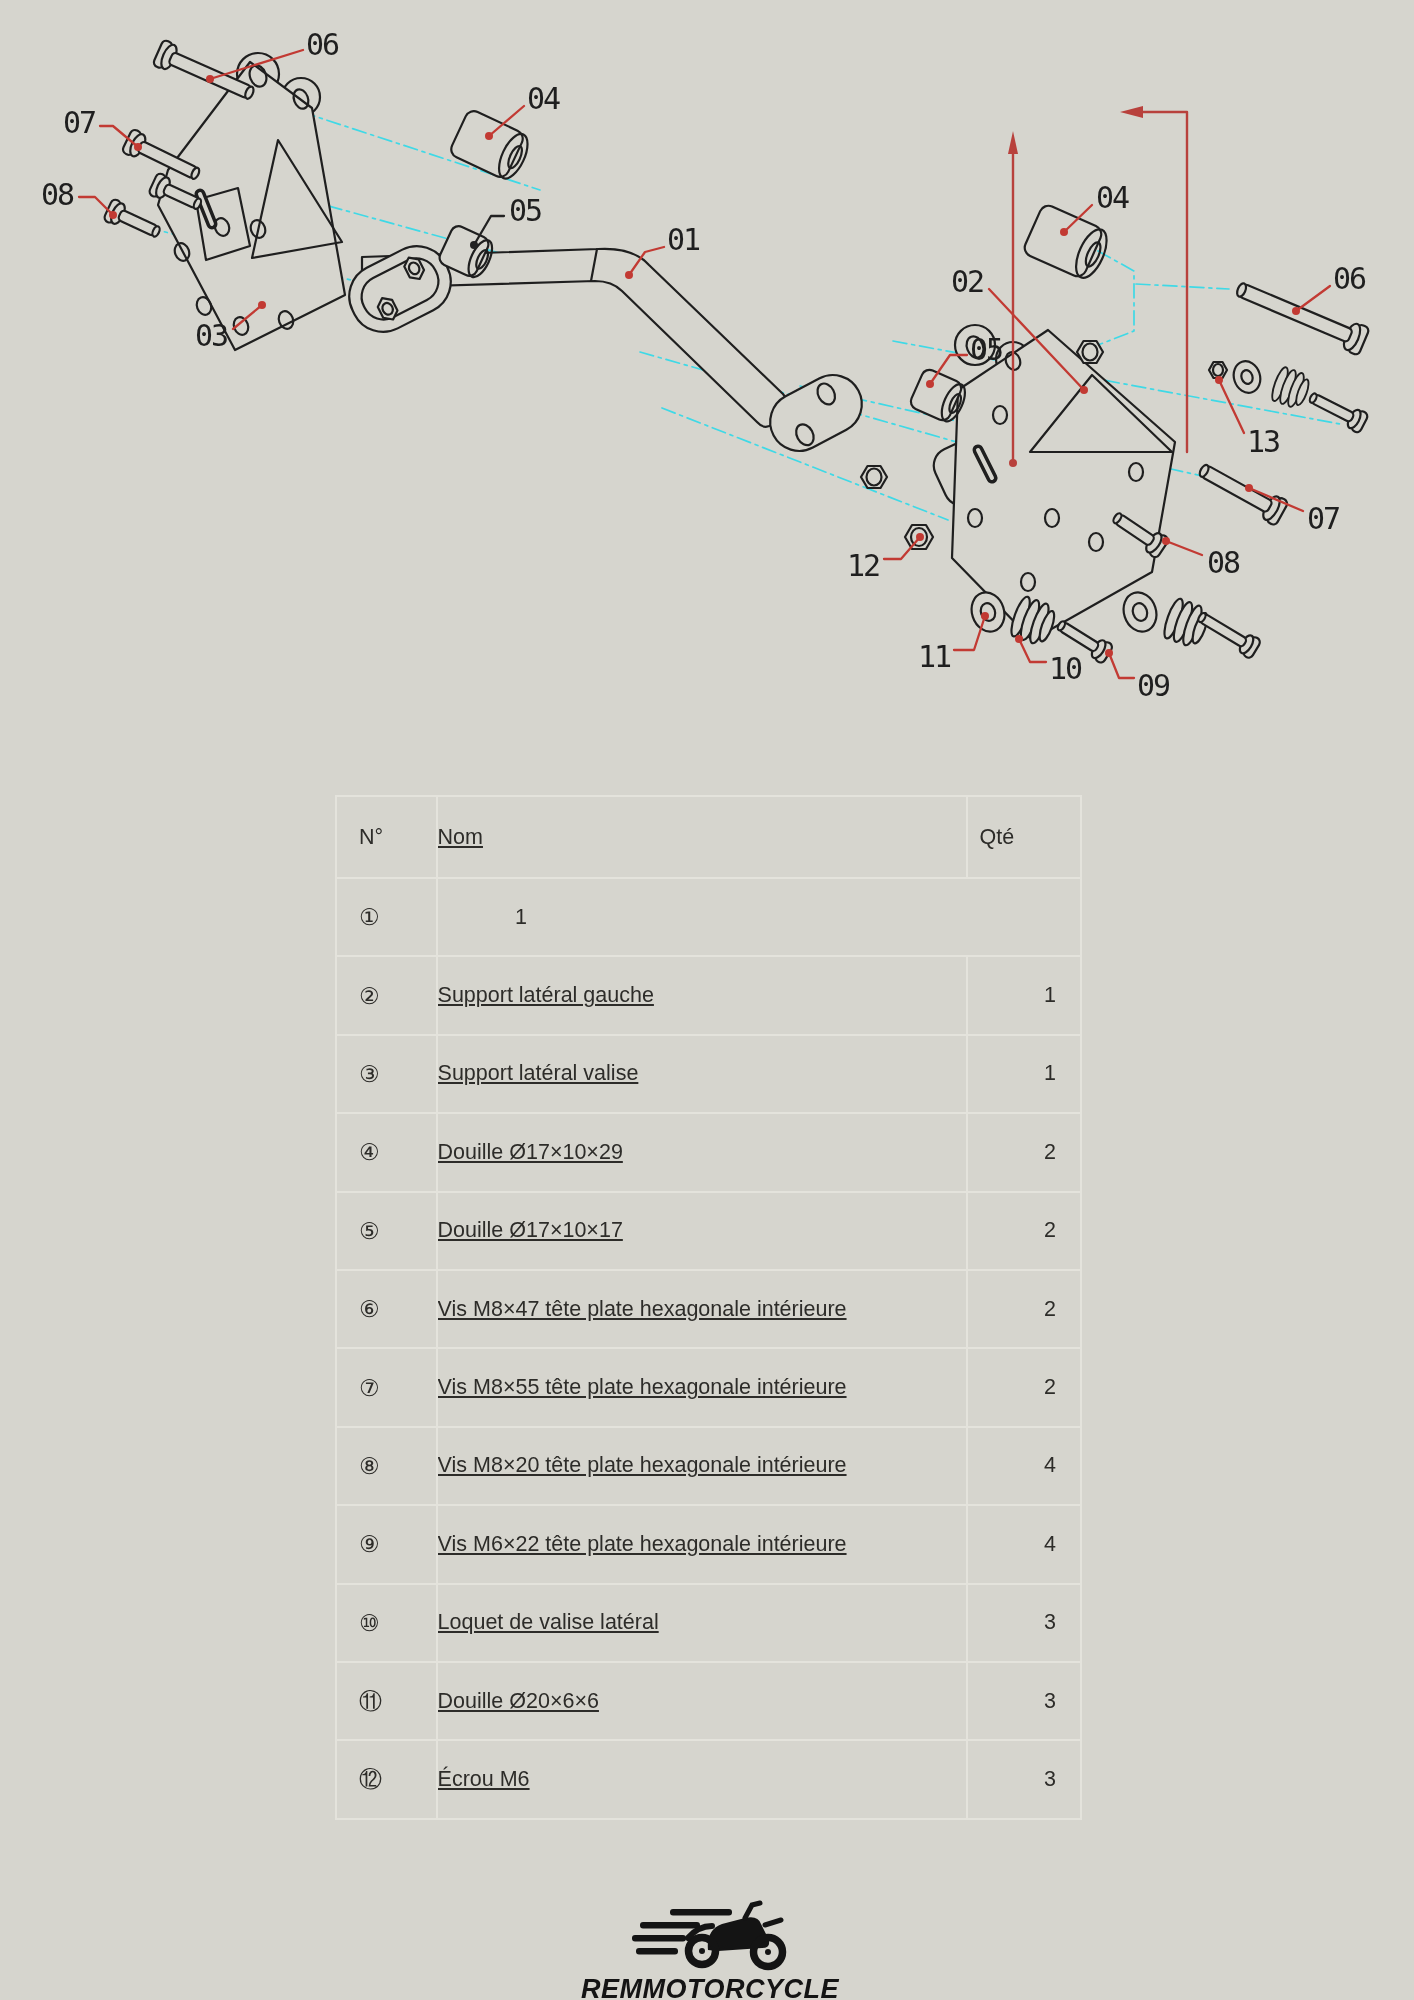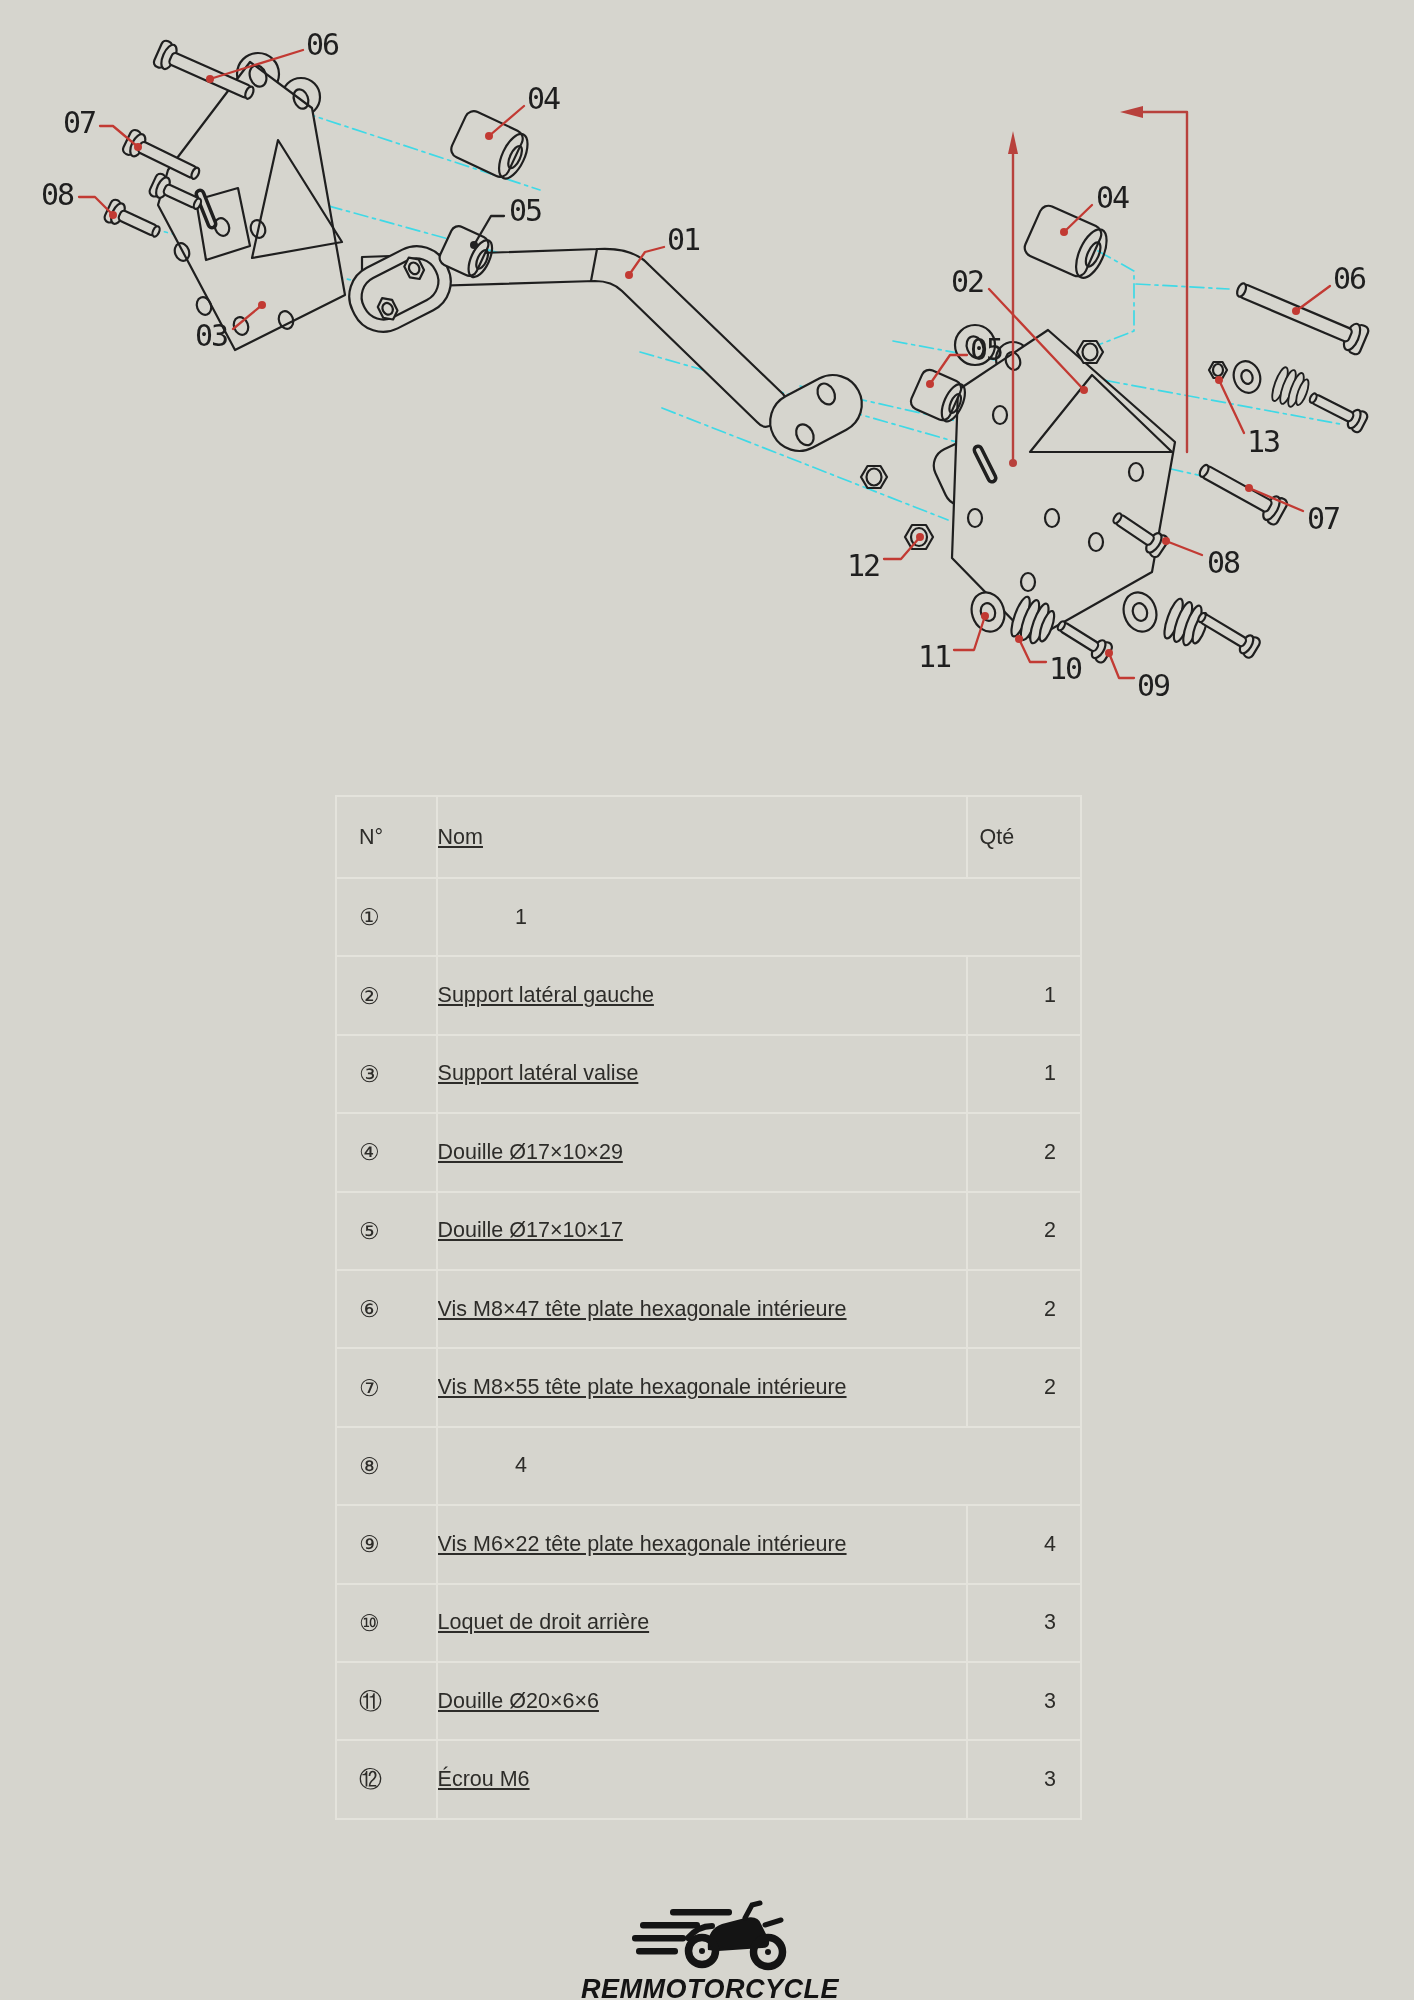--- a/index.html
+++ b/index.html
@@ -443,41 +443,44 @@
           <span>Vis M8×55 tête plate hexagonale intérieure</span>
         </div>
         <div class="td c-qty">
           <span>2</span>
         </div>
       </div>
       <div class="tr">
         <div class="td c-num">
           <span class="badge">⑧</span>
         </div>
+        <div class="td c-nom">
+          <span>Vis M8×20 tête plate hexagonale intérieure</span>
+        </div>
         <div class="td c-qty">
           <span>4</span>
         </div>
       </div>
       <div class="tr">
         <div class="td c-num">
           <span class="badge">⑨</span>
         </div>
         <div class="td c-nom">
           <span>Vis M6×22 tête plate hexagonale intérieure</span>
         </div>
         <div class="td c-qty">
           <span>4</span>
         </div>
       </div>
       <div class="tr">
         <div class="td c-num">
           <span class="badge">⑩</span>
         </div>
         <div class="td c-nom">
-          <span>Loquet de droit arrière</span>
+          <span>Loquet de valise latéral</span>
         </div>
         <div class="td c-qty">
           <span>3</span>
         </div>
       </div>
       <div class="tr">
         <div class="td c-num">
           <span class="badge">⑪</span>
         </div>
         <div class="td c-nom">

